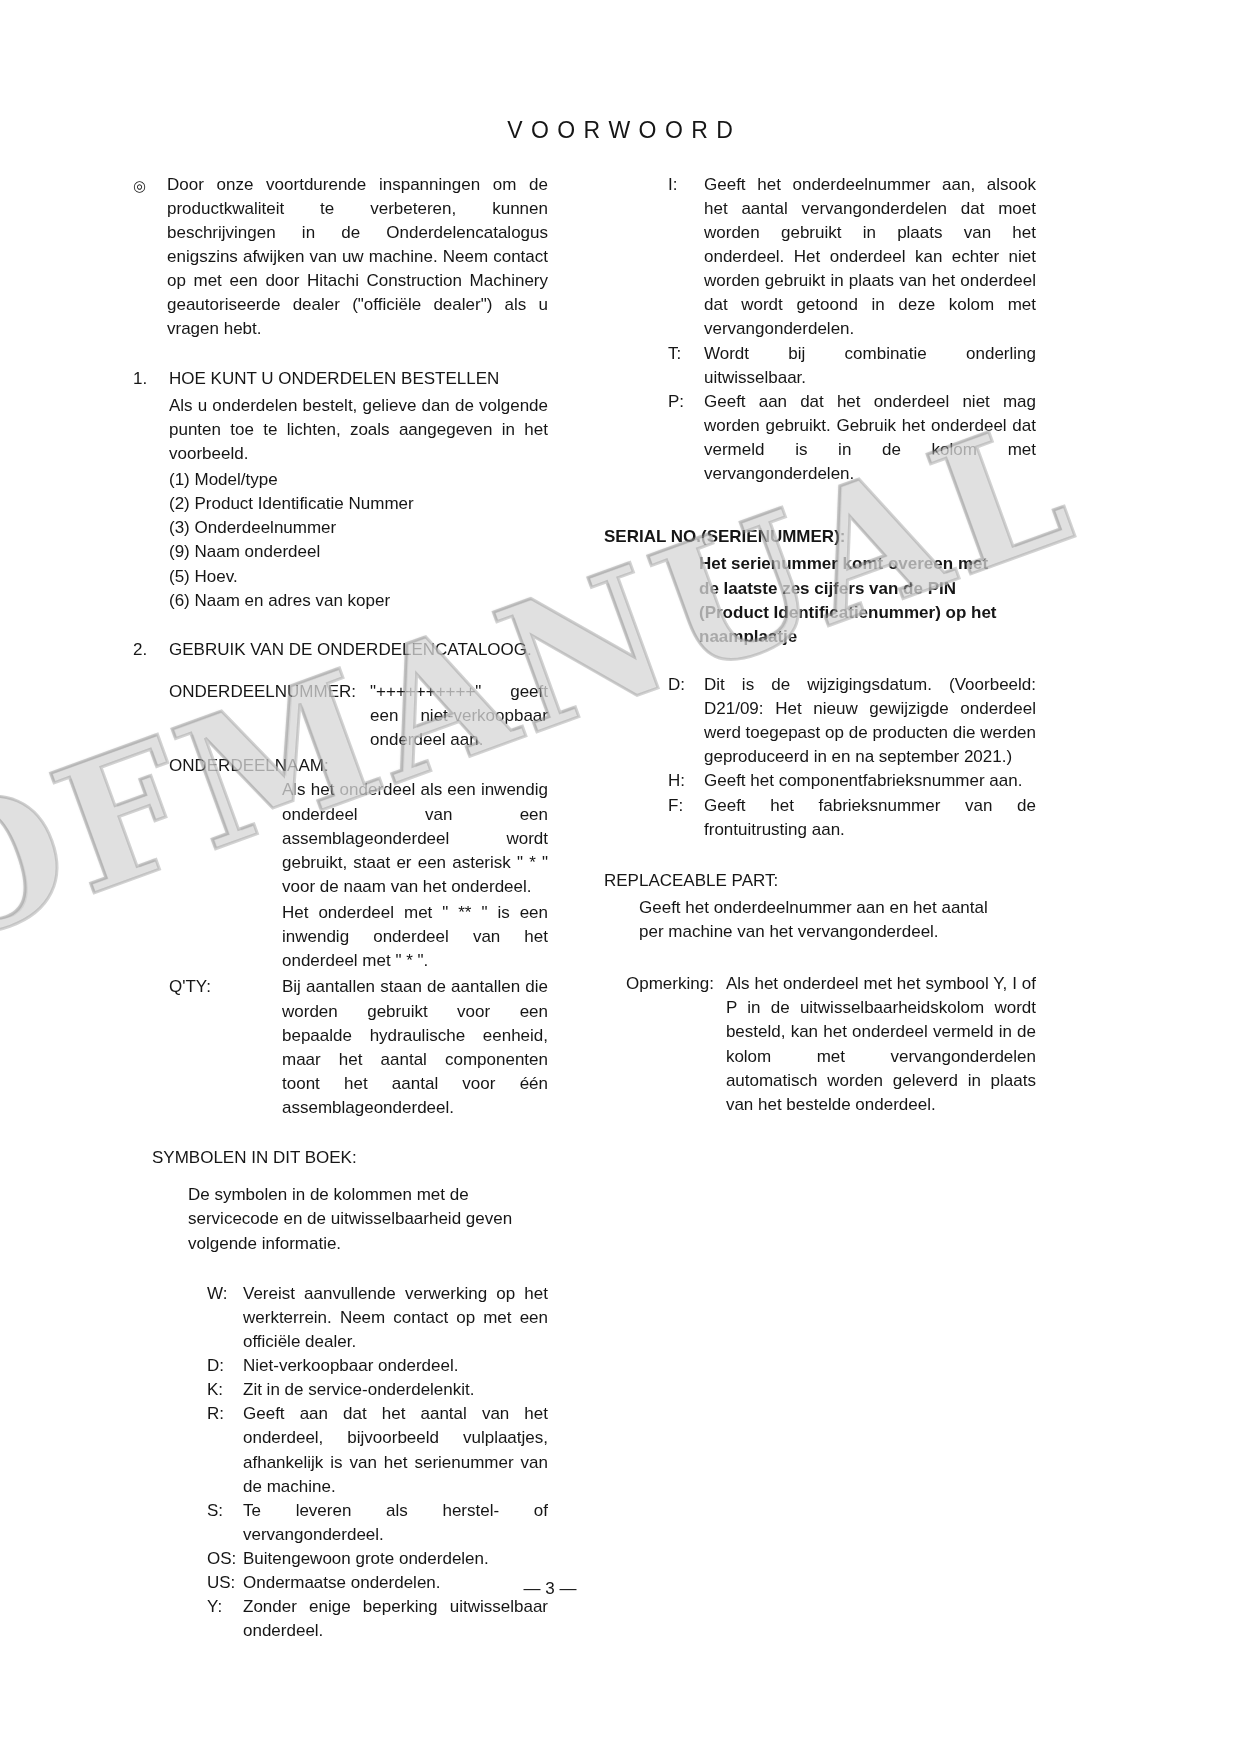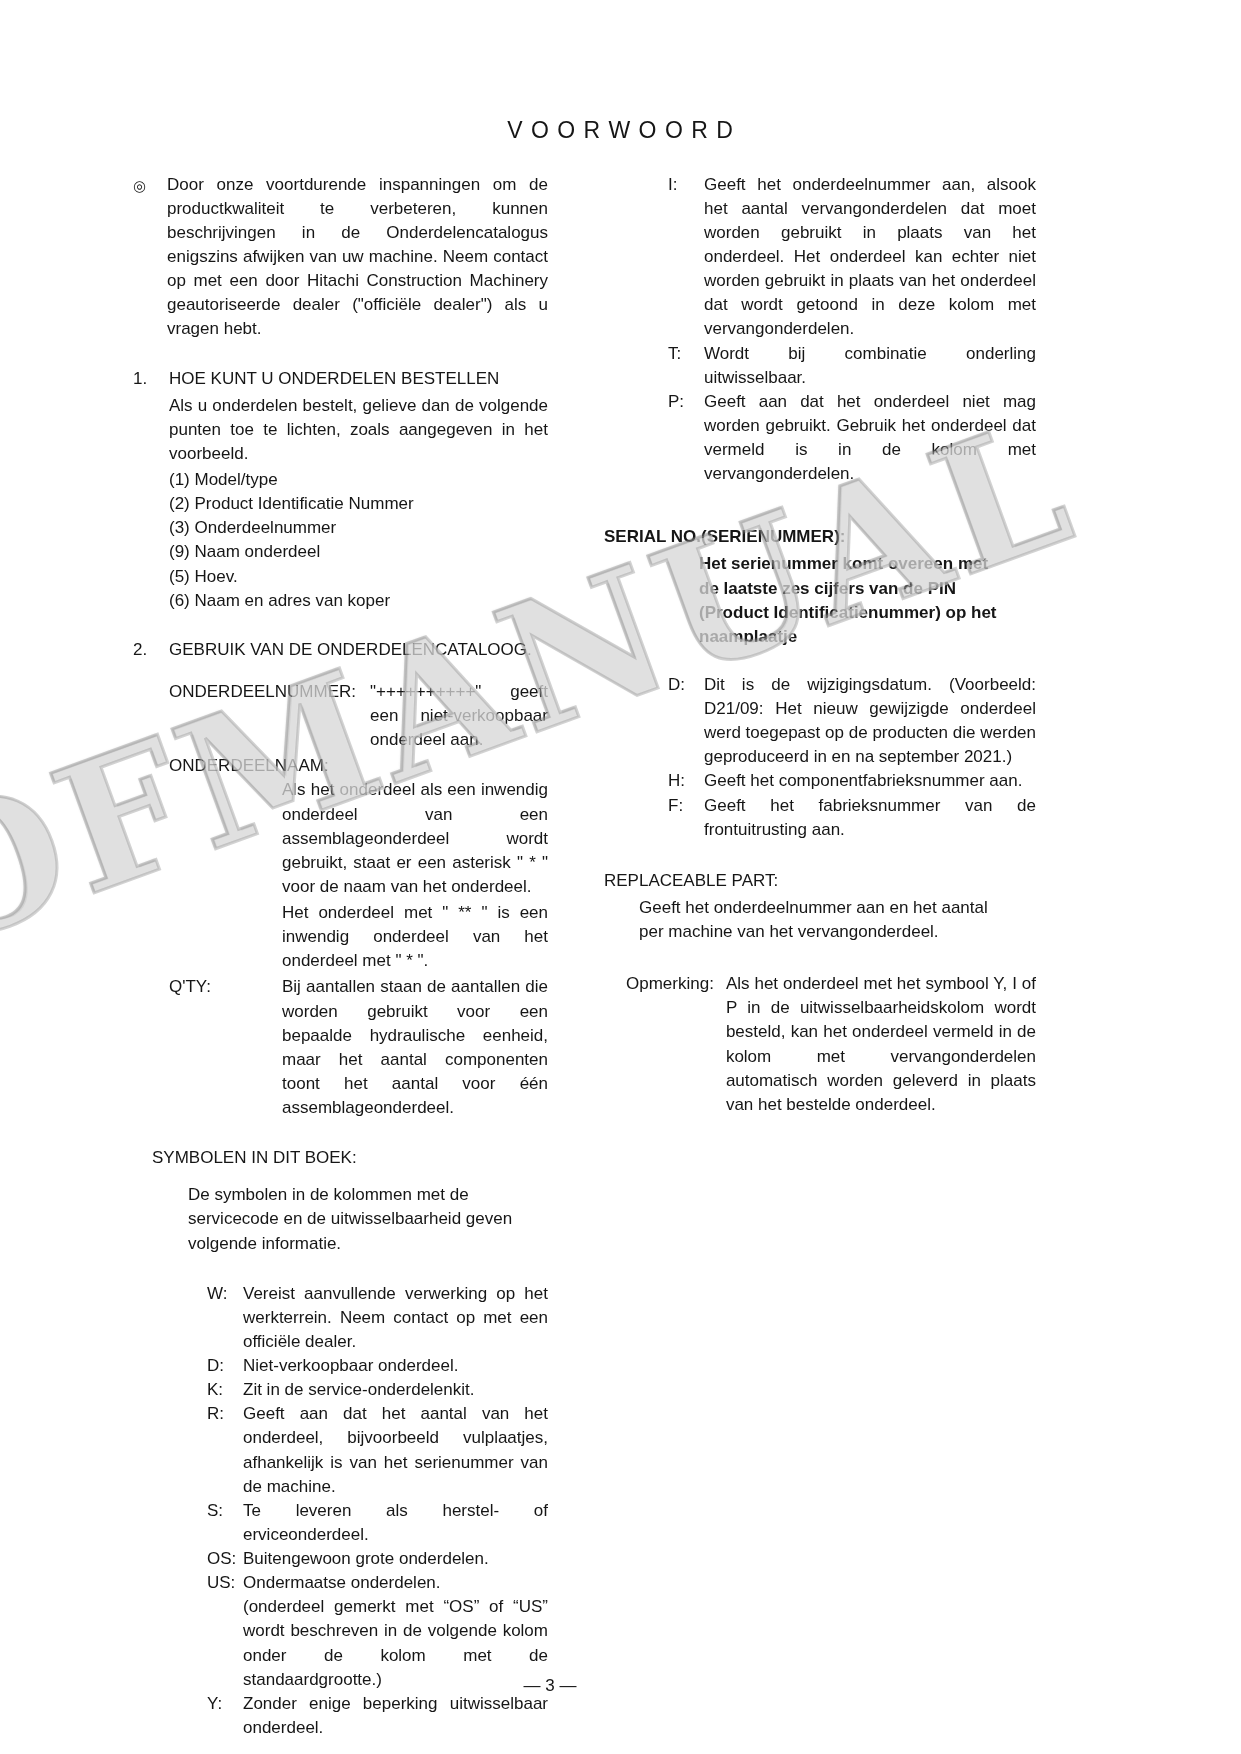--- a/index.html
+++ b/index.html
@@ -188,33 +188,32 @@
             <div class="sym-row">
               <span class="sym-code">K:</span>
               <p class="sym-text">Zit in de service-onderdelenkit.</p>
             </div>
             <div class="sym-row">
               <span class="sym-code">R:</span>
               <p class="sym-text">Geeft aan dat het aantal van het onderdeel, bijvoorbeeld vulplaatjes, afhankelijk is van het serienummer van de machine.</p>
             </div>
             <div class="sym-row">
               <span class="sym-code">S:</span>
-              <p class="sym-text">Te leveren als herstel- of erviceonderdeel.</p>
+              <p class="sym-text">Te leveren als herstel- of vervangonderdeel.</p>
             </div>
             <div class="sym-row">
               <span class="sym-code">OS:</span>
               <p class="sym-text">Buitengewoon grote onderdelen.</p>
             </div>
             <div class="sym-row">
               <span class="sym-code">US:</span>
               <p class="sym-text">Ondermaatse onderdelen.</p>
             </div>
             <div class="sym-row">
               <span class="sym-code"></span>
-              <p class="sym-text">(onderdeel gemerkt met “OS” of “US” wordt beschreven in de volgende kolom onder de kolom met de standaardgrootte.)</p>
             </div>
             <div class="sym-row">
               <span class="sym-code">Y:</span>
               <p class="sym-text">Zonder enige beperking uitwisselbaar onderdeel.</p>
             </div>
           </div>
         </div>
 
       </div>
 

